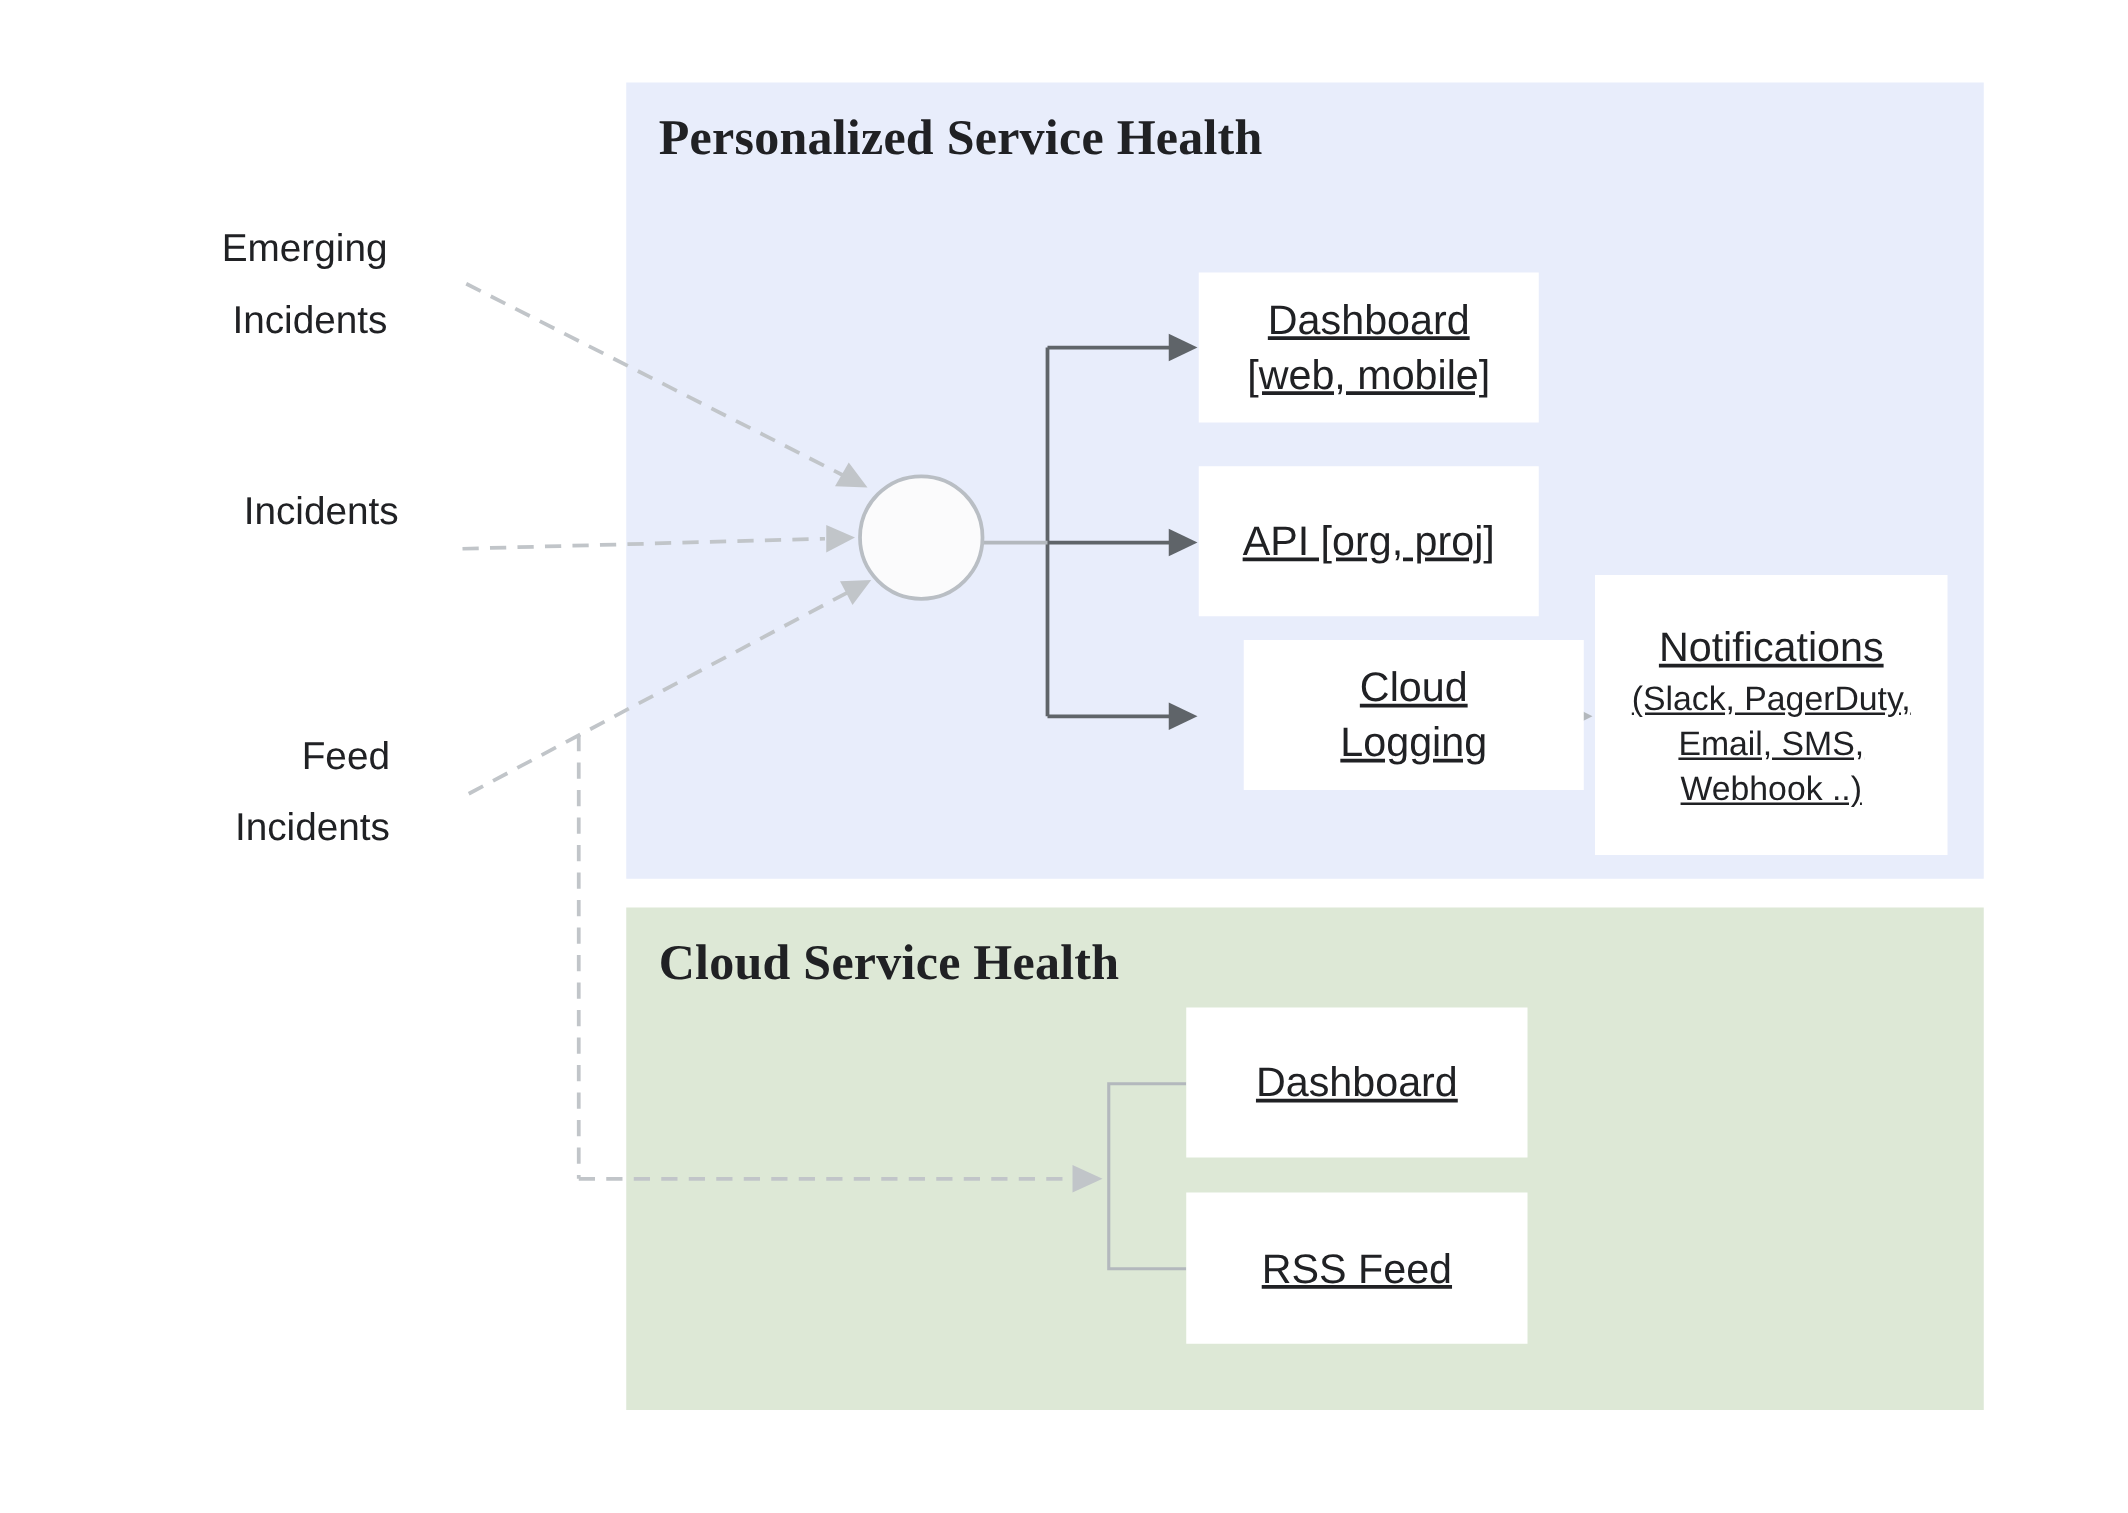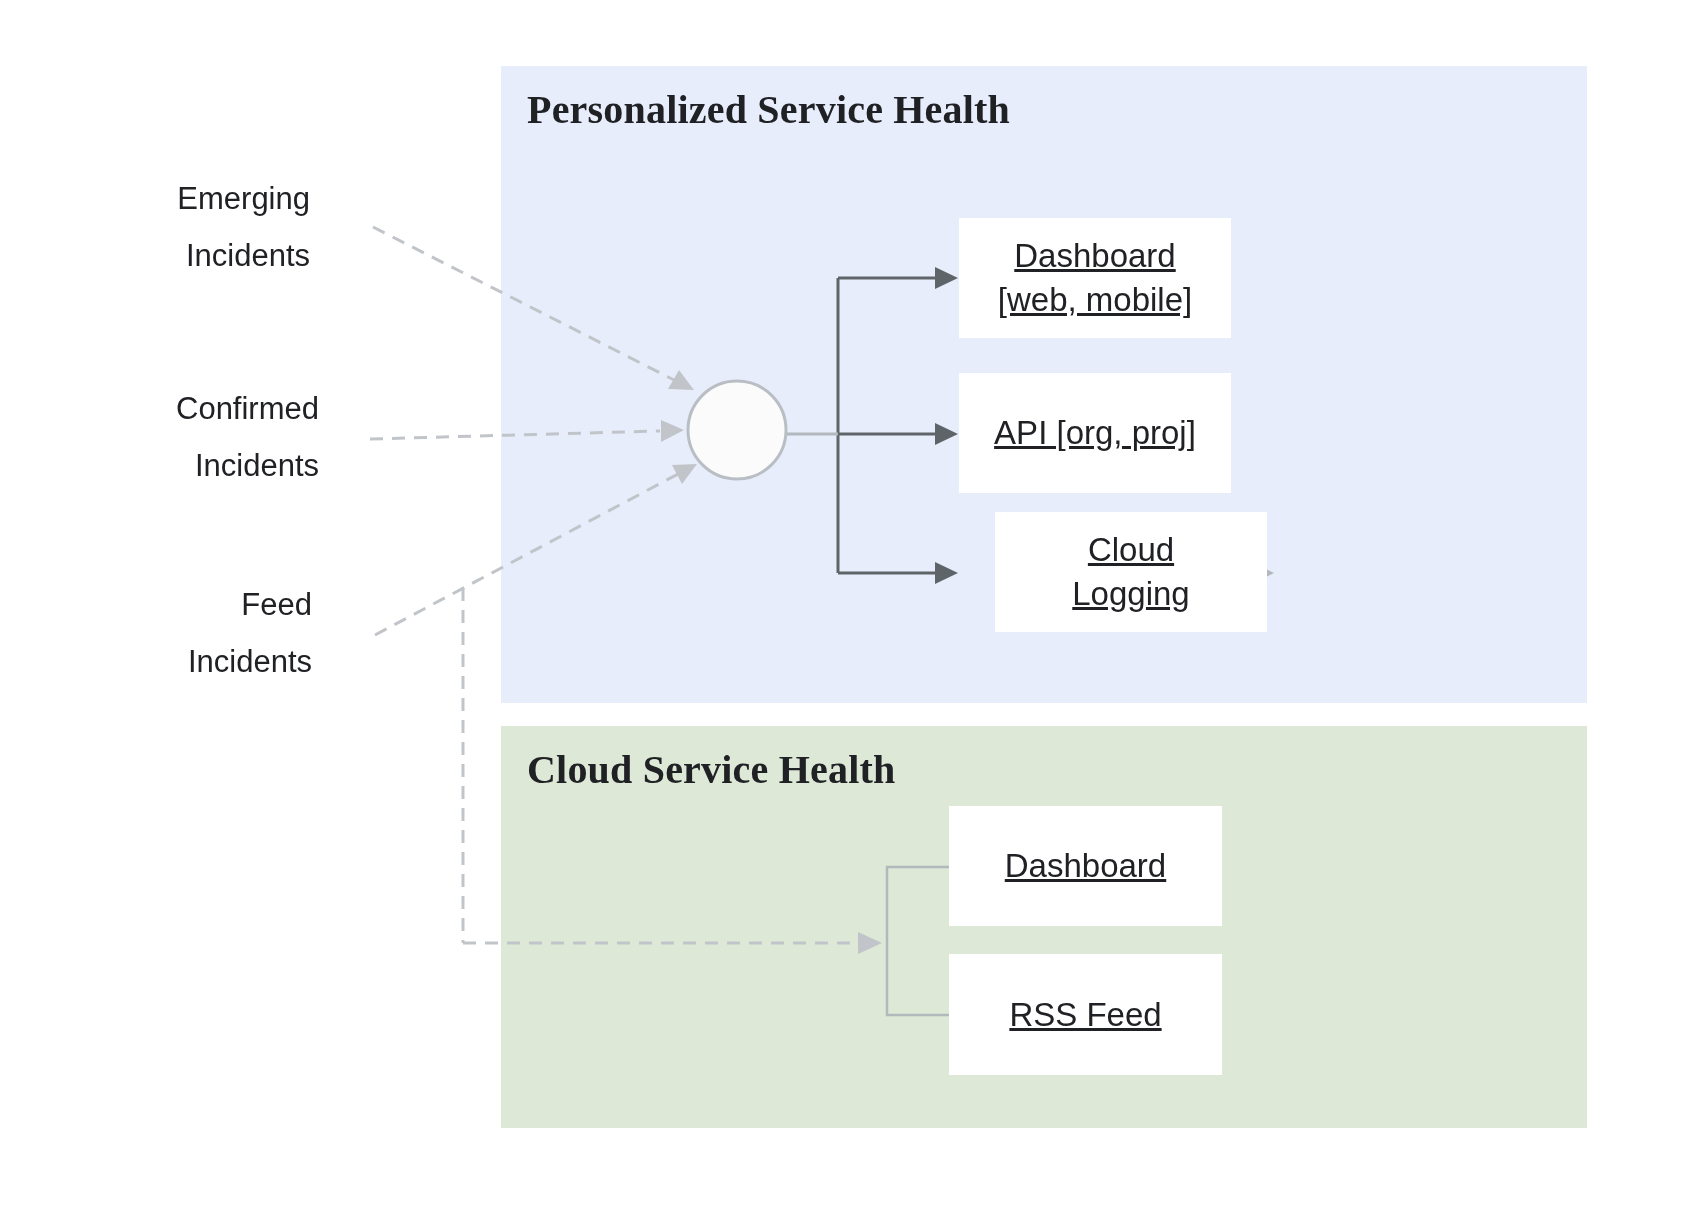--- a/index.html
+++ b/index.html
@@ -98,39 +98,44 @@
     </g>
 
     <circle class="circle-node" cx="737" cy="430" r="49"></circle>
   </svg>
 
   <div class="source" id="src-emerging">
     <span>Emerging</span>
     <span>Incidents</span>
   </div>
   <div class="source" id="src-confirmed">
-    <span>Confirmed</span>
     <span>Incidents</span>
   </div>
   <div class="source" id="src-major">
     <span>Feed</span>
     <span>Incidents</span>
   </div>
 
   <div class="node" id="box-dash1">
     <span>Dashboard</span>
     <span>[web, mobile]</span>
   </div>
   <div class="node" id="box-api">
     <span>API [org, proj]</span>
   </div>
   <div class="node" id="box-logging">
     <span>Cloud</span>
     <span>Logging</span>
   </div>
+  <div class="node" id="box-notif">
+    <span class="notif-title">Notifications</span>
+    <span class="notif-sub">(Slack, PagerDuty,</span>
+    <span class="notif-sub">Email, SMS,</span>
+    <span class="notif-sub">Webhook ..)</span>
+  </div>
 
   <div class="node" id="box-dash2">
     <span>Dashboard</span>
   </div>
   <div class="node" id="box-rss">
     <span>RSS Feed</span>
   </div>
 
 </div>
 

